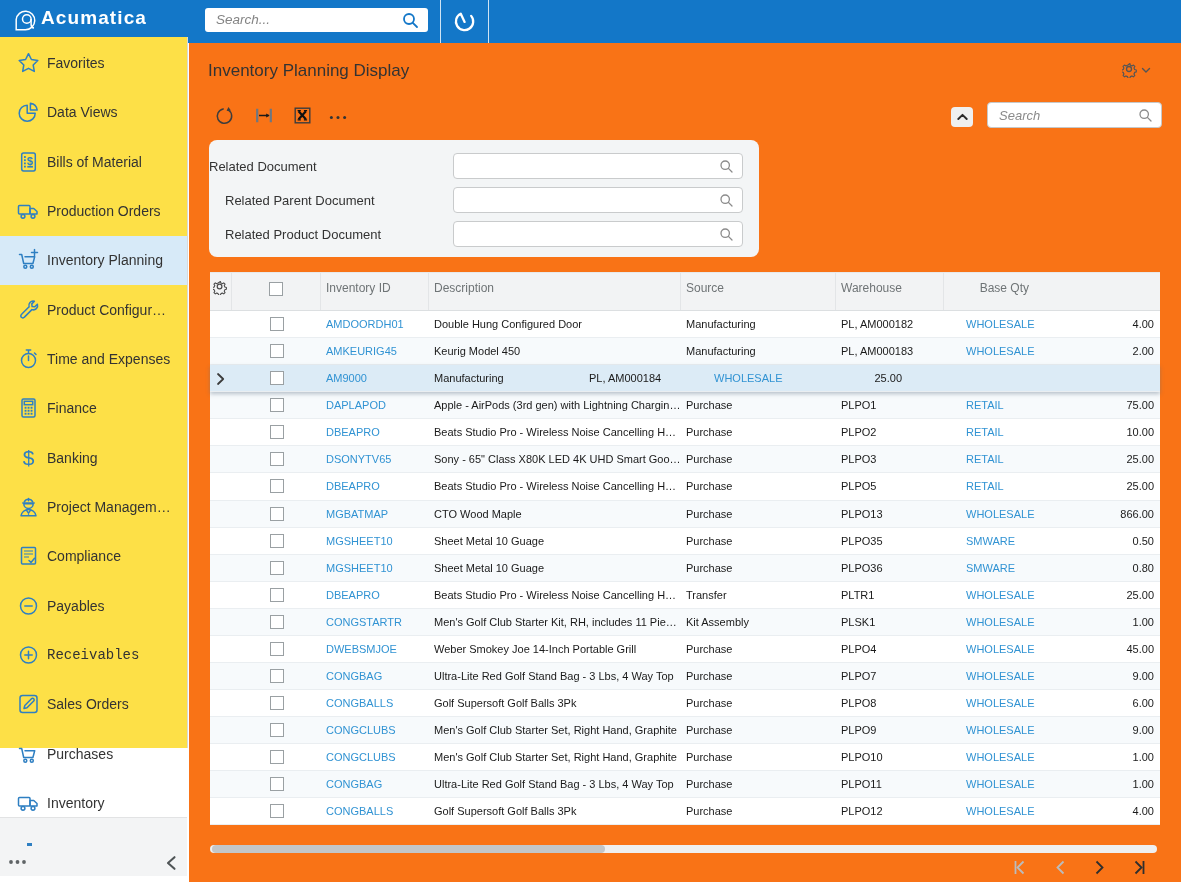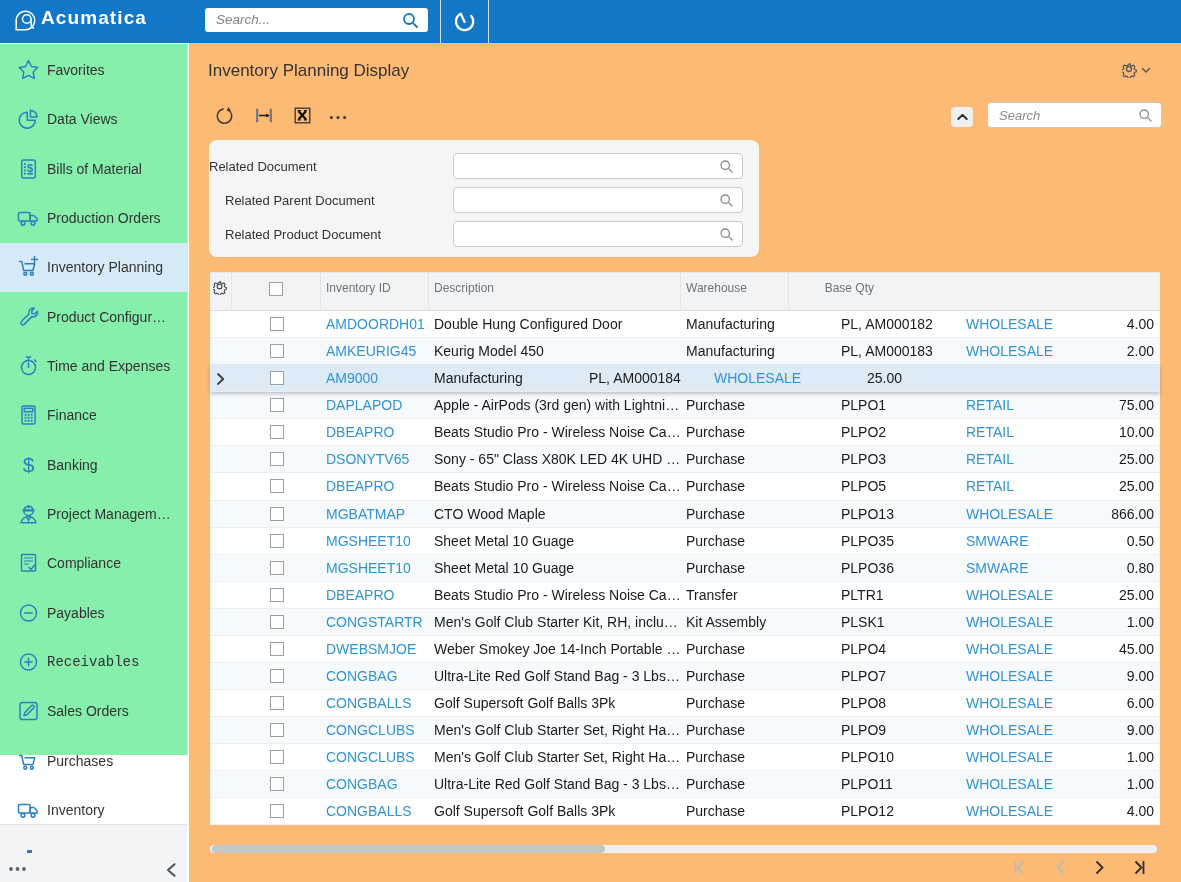--- a/index.html
+++ b/index.html
@@ -1,40 +1,40 @@
 <!DOCTYPE html>
 <html><head><meta charset="utf-8"><style>
 * { margin:0; padding:0; box-sizing:border-box; }
 html,body { width:1181px; height:882px; overflow:hidden; background:#fff;
   font-family:"Liberation Sans", sans-serif; }
 #topbar { position:absolute; left:0; top:0; width:1181px; height:43px; background:#1377c8; }
 #logotext { position:absolute; left:41px; top:7px; color:#fff; font-size:19px; font-weight:bold; letter-spacing:1.1px; }
 #topsearch { position:absolute; left:205px; top:8px; width:223px; height:24px; background:#fff; border-radius:3px; }
 #topsearch span { position:absolute; left:11px; top:4px; font-style:italic; font-size:13.5px; color:#848484; }
 .tsep { position:absolute; top:0; width:1px; height:43px; background:rgba(255,255,255,.8); }
-#sidebar { position:absolute; left:0; top:44px; width:188px; height:711px; background:#86efac; border-right:1px solid #d8d9da; }
+#sidebar { position:absolute; left:0; top:37px; width:188px; height:711px; background:#fde047; border-right:1px solid #d8d9da; }
 .sbitem { position:absolute; left:0; width:187px; }
 .sbitem .lbl { position:absolute; left:47px; top:50%; transform:translateY(-50%); font-size:14px; color:#333; white-space:nowrap; }
 .sbitem svg { position:absolute; left:17px; top:50%; transform:translateY(-50%); }
 .sel { background:#d7eaf8;text-align:center; }
 #sbbottom { position:absolute; left:0; top:780px; width:187px; height:59px; background:#f3f4f5; border-top:1px solid #e2e3e4; }
-#content { position:absolute; left:189px; top:43px; width:992px; height:839px; background:#fdba74; }
+#content { position:absolute; left:189px; top:43px; width:992px; height:839px; background:#f97316; }
 #title { position:absolute; left:19px; top:18px; font-size:17px; color:#333; }
 #fpanel { position:absolute; left:20px; top:97px; width:550px; height:117px; background:#f3f5f6; border-radius:8px; }
 .flabel { position:absolute; font-size:13px; color:#333; }
 .finput { position:absolute; left:264px; width:290px; height:26px; background:#fff; border:1px solid #c9cbcc; border-radius:4px; }
 .finput svg, #gsearch svg { position:absolute; right:8px; top:5px; }
 #gsearch { position:absolute; left:798px; top:59px; width:175px; height:26px; background:#fff; border:1px solid #c6c8c9; border-radius:4px; }
 #gsearch span { position:absolute; left:11px; top:5px; font-style:italic; font-size:13px; color:#8a8a8a; }
 #collbtn { position:absolute; left:762px; top:64px; width:22px; height:20px; background:#eff0f0; border-radius:4px; }
 #grid { position:absolute; left:21px; top:229px; width:950px; }
 #ghead { display:flex; height:39px; background:#f2f3f4; border-top:1px solid #e7e9ea; border-bottom:1px solid #dcdfe1; color:#6f7476; font-size:12px; }
 #ghead .c { padding-top:8px; padding-left:5px; line-height:14px; border-right:1px solid #e3e5e7; position:relative; overflow:hidden; }
 #ghead .c:last-child { border-right:none; }
-.row { display:flex; height:27.08px; border-bottom:1px solid #eaeef1; font-size:14px; color:#1a1a1a; position:relative; background:#fff; }
+.row { display:flex; height:27.08px; border-bottom:1px solid #eaeef1; font-size:11px; color:#1a1a1a; position:relative; background:#fff; }
 .row .c { padding-left:5px; line-height:26px; white-space:nowrap; overflow:hidden; }
 .c0 { width:22px; flex:none; padding-left:0 !important; }
 .c1 { width:89px; flex:none; padding-left:0 !important; }
 .c2 { width:108px; flex:none; }
 .c3 { width:252px; flex:none; text-overflow:ellipsis; }
 .c4 { width:155px; flex:none; }
 .c5 { width:125px; flex:none; }
 .c6 { width:108px; flex:none; }
 .c7 { width:91px; flex:none; text-align:right; padding-right:6px; }
 .lnk { color:#3193d3; }
@@ -288,20 +288,21 @@
 <div id="ghead">
 <div class="c c0"><svg width="15" height="15" viewBox="0 0 16 16" style="margin:-1px 0 0 3px">
 <path d="M9,1.8 l.5,1.9 a5.6,5.6 0 0 1 1.8,.75 l1.7-1 1.6,1.6 -1,1.7 a5.6,5.6 0 0 1 .75,1.8 l1.9,.5 0,2.2 -1.9,.5 a5.6,5.6 0 0 1 -.75,1.8 l1,1.7 -1.6,1.6 -1.7-1 a5.6,5.6 0 0 1 -1.8,.75 l-.5,1.9 -2.2,0 -.5-1.9 a5.6,5.6 0 0 1 -1.8-.75 l-1.7,1 -1.6-1.6 1-1.7 a5.6,5.6 0 0 1 -.75-1.8 l-1.9-.5 0-2.2 1.9-.5 a5.6,5.6 0 0 1 .75-1.8 l-1-1.7 1.6-1.6 1.7,1 a5.6,5.6 0 0 1 1.8-.75 z" transform="scale(0.88)" stroke="#4a4a4a" stroke-width="1.3" fill="none" stroke-linejoin="round"></path>
 <circle cx="7" cy="7" r="2.5" stroke="#4a4a4a" stroke-width="1.3" fill="none"></circle>
           </svg></div>
 <div class="c c1">
           <span class="cb"></span>
         </div>
 <div class="c c2">Inventory ID</div>
 <div class="c c3">Description</div>
+<div class="c c4">Source</div>
 <div class="c c6">Warehouse</div>
 <div class="c c7">Base Qty</div>
 </div>
 <div class="row">
         <div class="c c0"></div>
         <div class="c c1">
           <span class="cb"></span>
         </div>
         <div class="c c2 lnk">AMDOORDH01</div>
         <div class="c c3">Double Hung Configured Door</div>

